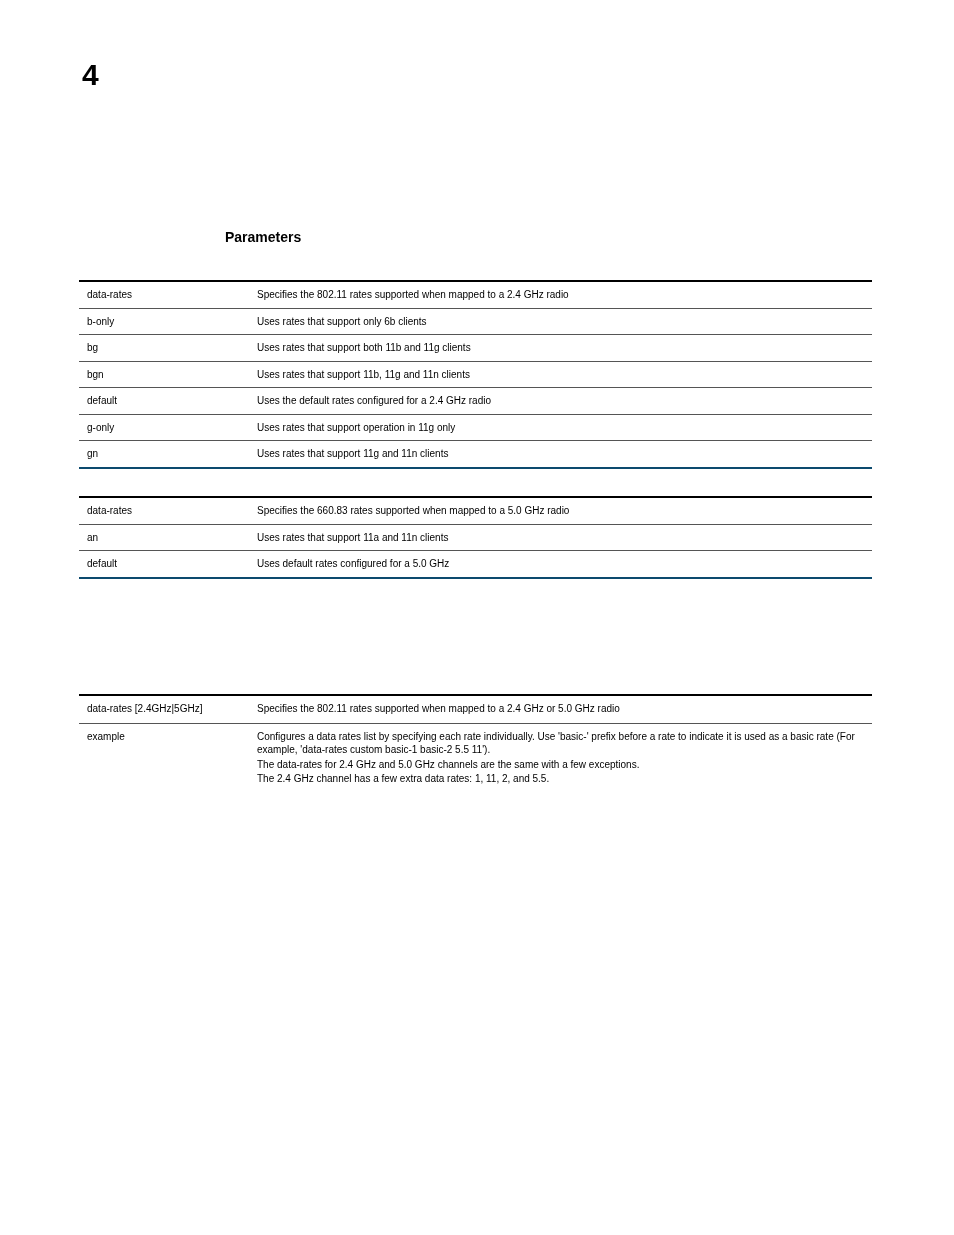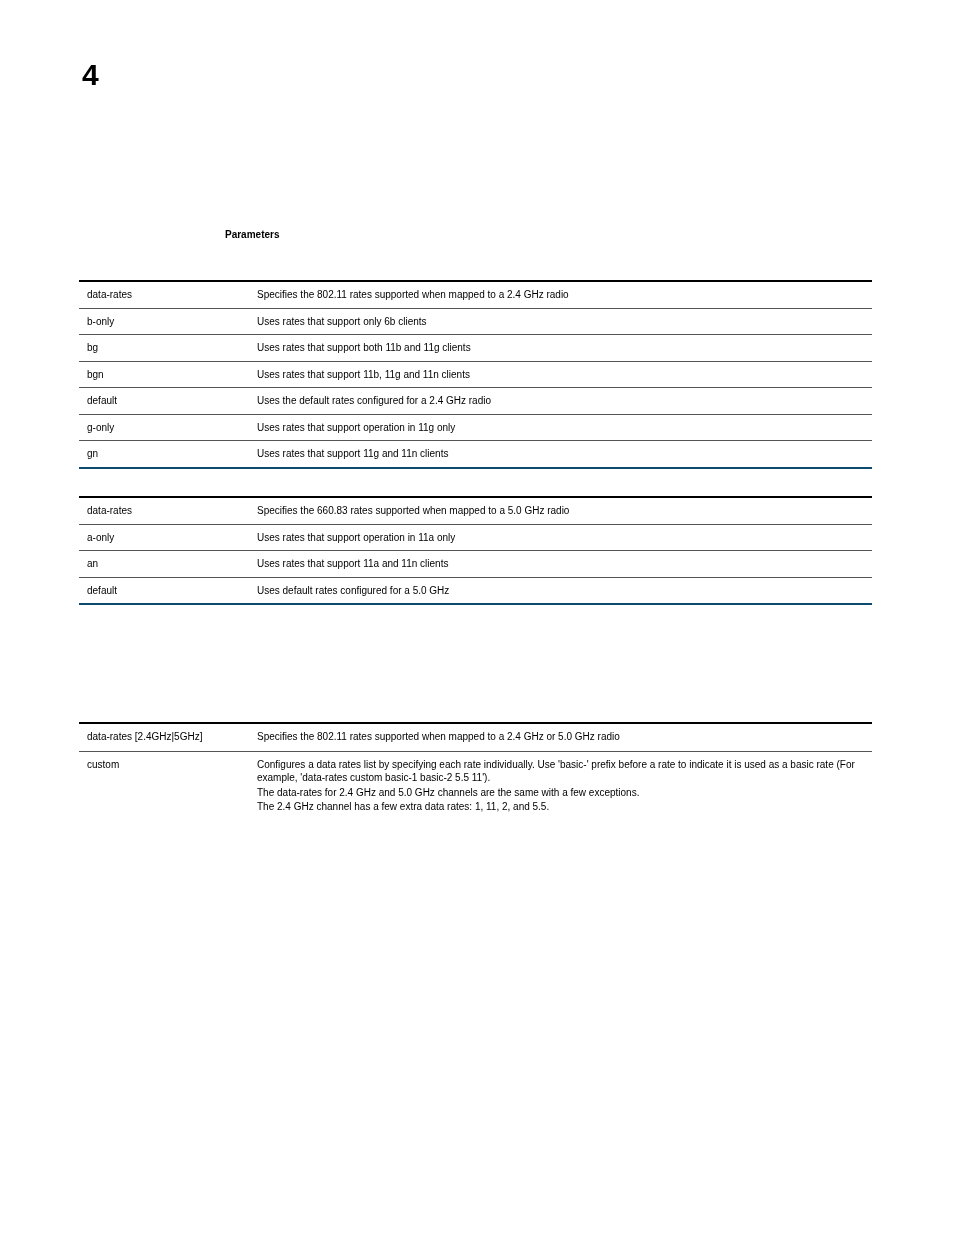--- a/index.html
+++ b/index.html
@@ -11,34 +11,34 @@
     top: 58px;
     left: 82px;
     font-size: 30px;
     font-weight: 700;
   }
 
   .section-heading {
     position: absolute;
     top: 229px;
     left: 225px;
-    font-size: 10px;
+    font-size: 14px;
     font-weight: 700;
   }
 
   .params-table {
     position: absolute;
     left: 79px;
     width: 793px;
     border-collapse: collapse;
     font-size: 10px;
   }
   #table1 { top: 280px; }
   #table2 { top: 496px; }
-  #table3 { top: 694px; margin-top: 28px; }
+  #table3 { top: 694px; }
 
   .params-table tr.tr-top td { border-top: 2px solid #000; }
   .params-table tr.tr-last td { border-bottom: 2px solid #0c4a6e; }
   .params-table td {
     border-bottom: 1px solid #555;
     padding: 6px 0 6px 8px;
     vertical-align: top;
     line-height: 1.35;
   }
   .params-table tr.noline td { border-bottom: none; }
@@ -86,24 +86,20 @@
 </tbody>
   </table>
 
 <table id="table2" class="params-table">
   <tbody>
       <tr class="tr-top">
     <td class="col-term">data-rates</td>
     <td class="col-desc">Specifies the 660.83 rates supported when mapped to a 5.0 GHz radio</td>
   </tr>
   <tr>
-    <td class="col-term">a-only</td>
-    <td class="col-desc">Uses rates that support operation in 11a only</td>
-  </tr>
-  <tr>
     <td class="col-term">an</td>
     <td class="col-desc">Uses rates that support 11a and 11n clients</td>
   </tr>
   <tr class="tr-last">
     <td class="col-term">default</td>
     <td class="col-desc">Uses default rates configured for a 5.0 GHz</td>
   </tr>
 </tbody>
   </table>
 
@@ -111,21 +107,21 @@
   <tbody>
       <tr class="tr-top">
     <td class="col-term">data-rates [2.4GHz|5GHz]</td>
     <td class="col-desc">
       <div class="desc-block">
         <p>Specifies the 802.11 rates supported when mapped to a 2.4 GHz or 5.0 GHz radio</p>
       </div>
     </td>
   </tr>
   <tr class="tr-last noline">
-    <td class="col-term">custom</td>
+    <td class="col-term">example</td>
     <td class="col-desc">
       <div class="desc-block">
         <p>Configures a data rates list by specifying each rate individually. Use 'basic-' prefix before a rate to indicate it is used as a basic rate (For example, 'data-rates custom basic-1 basic-2 5.5 11').</p>
         <p>The data-rates for 2.4 GHz and 5.0 GHz channels are the same with a few exceptions.</p>
         <p>The 2.4 GHz channel has a few extra data rates: 1, 11, 2, and 5.5.</p>
       </div>
     </td>
   </tr>
 </tbody>
   </table>

